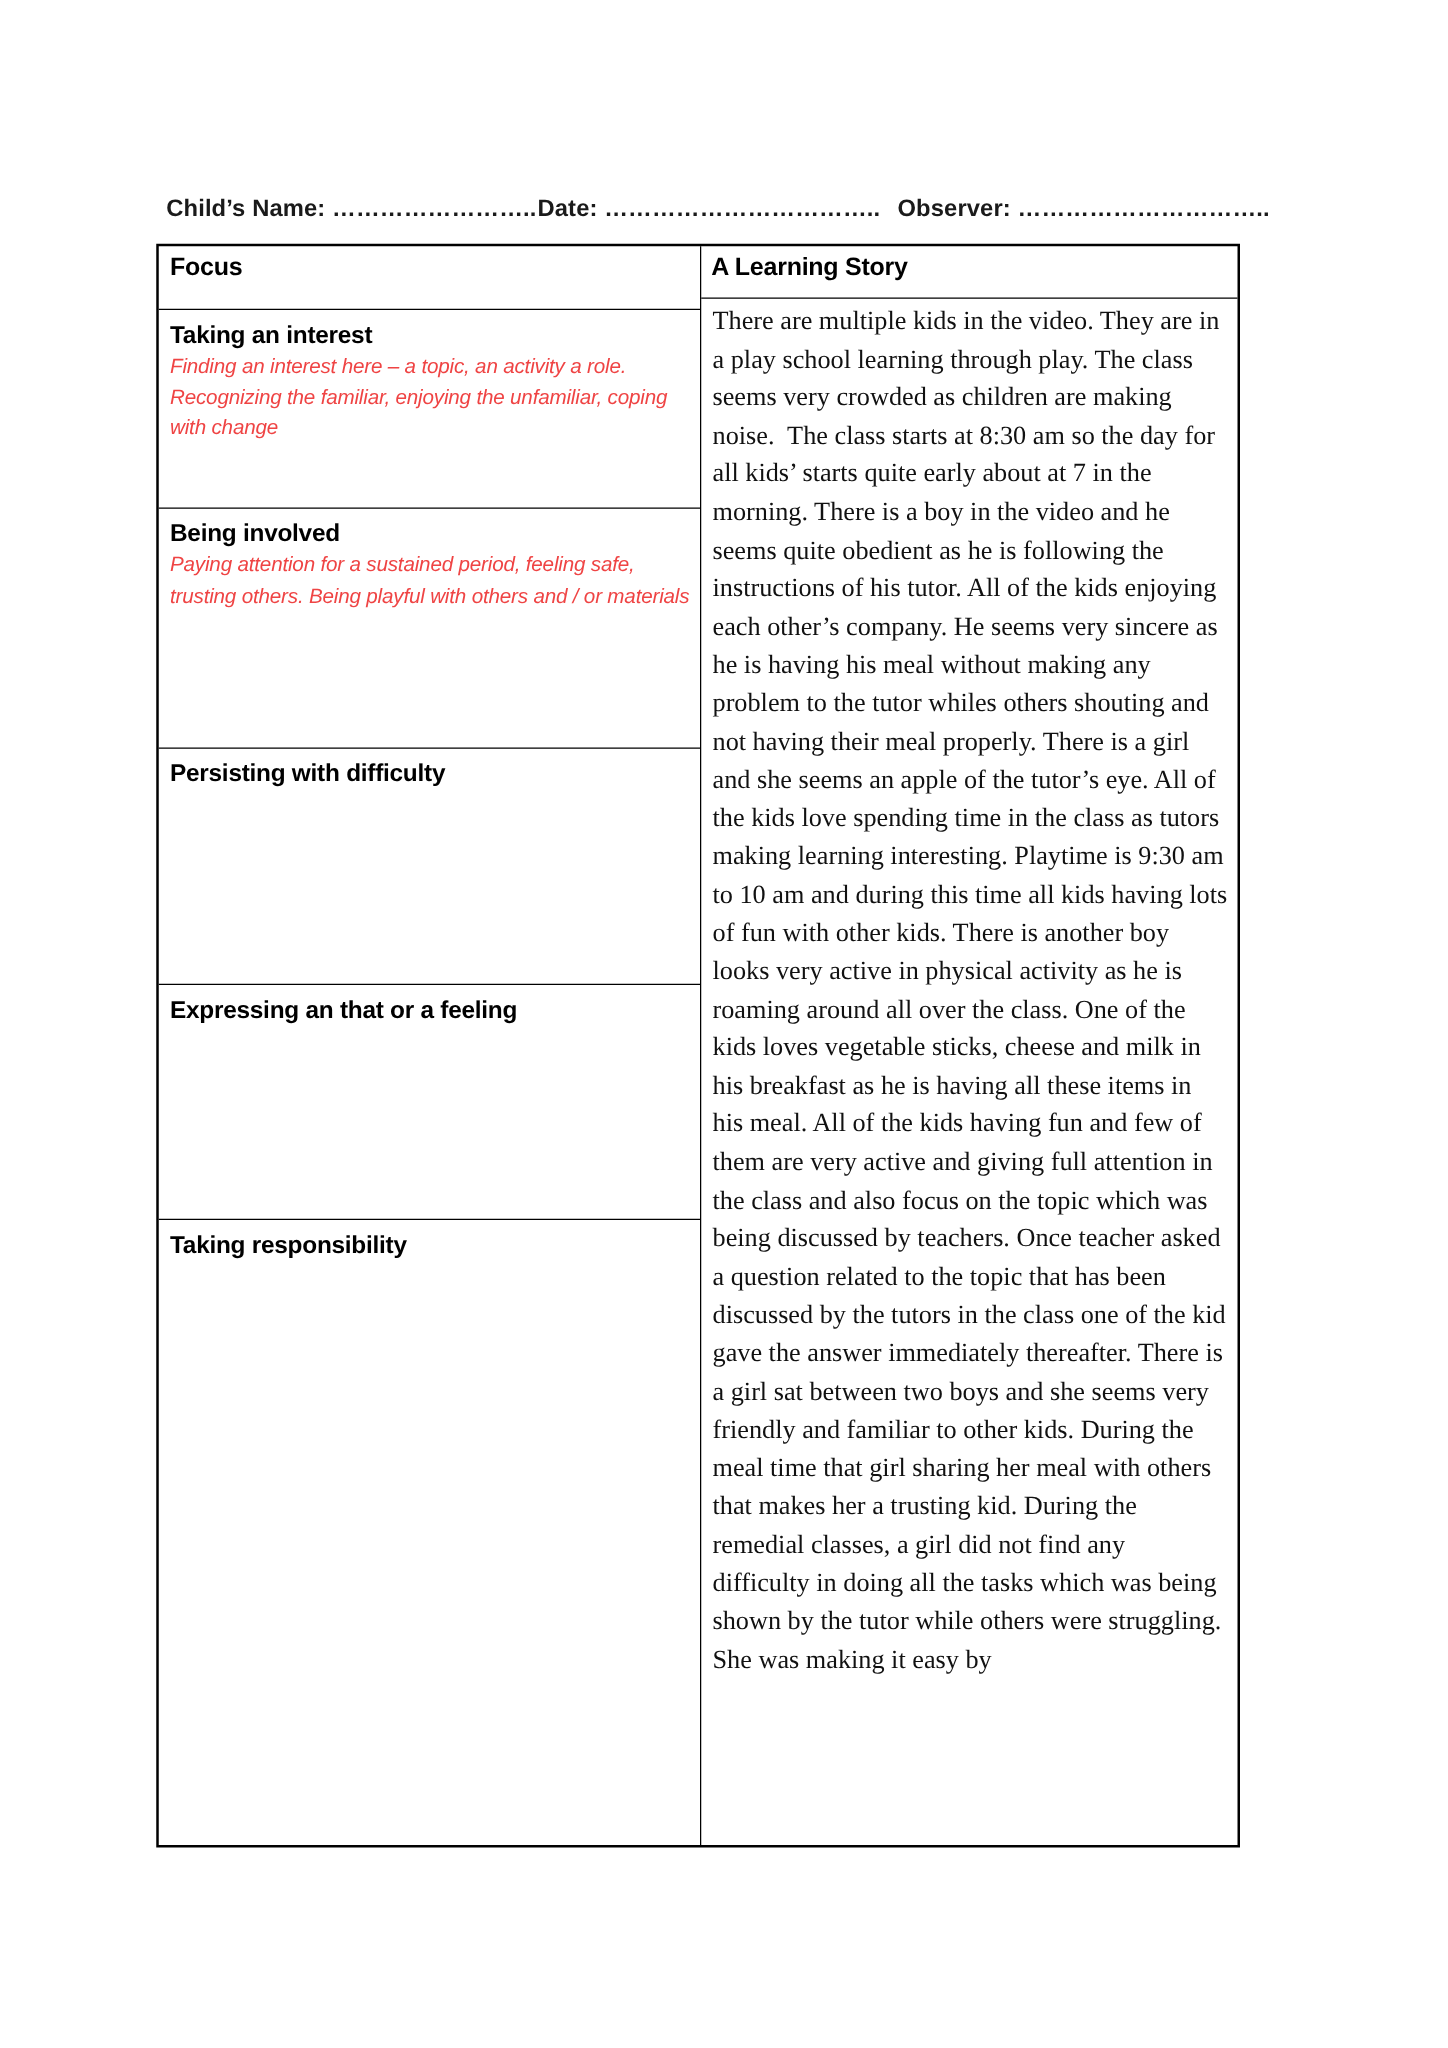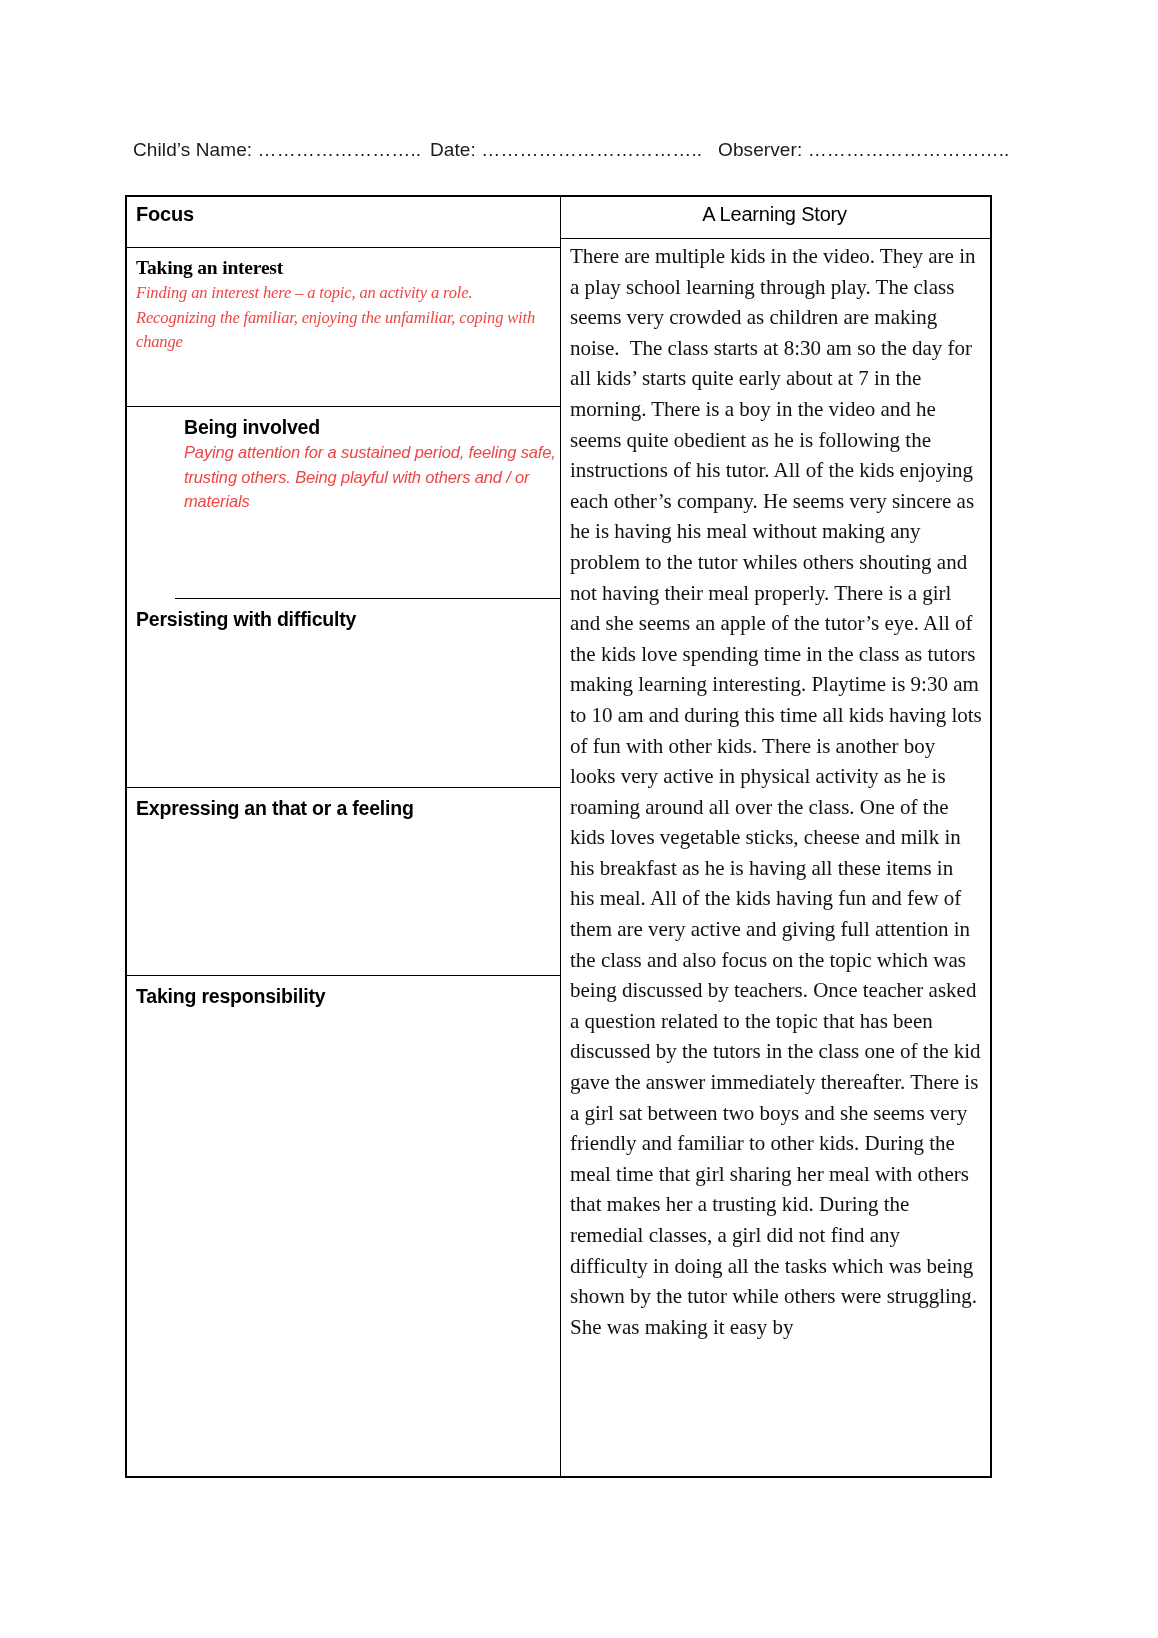--- a/index.html
+++ b/index.html
@@ -12,25 +12,26 @@
   .page {
     position: relative;
     width: 1158px; height: 1638px;
     background: #ffffff;
     overflow: hidden;
   }
 
   
   .top-fields {
     position: absolute;
-    left: 0; top: 138px;
+    left: 0; top: 156px;
     width: 1158px; height: 26px;
     font-size: 19px;
     line-height: 24px;
     color: #1a1a1a;
+    font-weight: bold;
   }
   .top-fields .field { position: absolute; white-space: nowrap; letter-spacing: 0.1px; }
   .field-child   { left: 133px; }
   .field-date    { left: 430px; }
   .field-observer{ left: 718px; }
 
   
   .obs-table {
     position: absolute;
     left: 125px; top: 195px;
@@ -48,28 +49,27 @@
     height: 51px;
     border-bottom: 1px solid #000;
     padding: 6px 10px 0 9px;
     font-size: 20px; font-weight: bold;
     letter-spacing: -0.2px;
   }
   .story-header-cell {
     height: 42px;
     border-bottom: 1px solid #000;
     padding: 6px 10px 0 8px;
-    font-size: 20px; font-weight: normal;
+    font-size: 20px; font-weight: bold;
     letter-spacing: -0.2px;
-    text-align: center;
   }
 
   .focus-row { padding: 7px 4px 0 9px; border-bottom: 1px solid #000; }
-  .focus-row.r1 { height: 159px; font-family: Liberation Serif, serif; }
-  .focus-row.r2 { height: 192px; margin-left: 48px; }
+  .focus-row.r1 { height: 159px; }
+  .focus-row.r2 { height: 192px; }
   .focus-row.r3 { height: 189px; }
   .focus-row.r4 { height: 188px; }
   .focus-row.r5 { height: 500px; border-bottom: none; }
 
   .focus-title {
     font-size: 19.5px;
     font-weight: bold;
     letter-spacing: -0.2px;
     line-height: 26px;
   }

